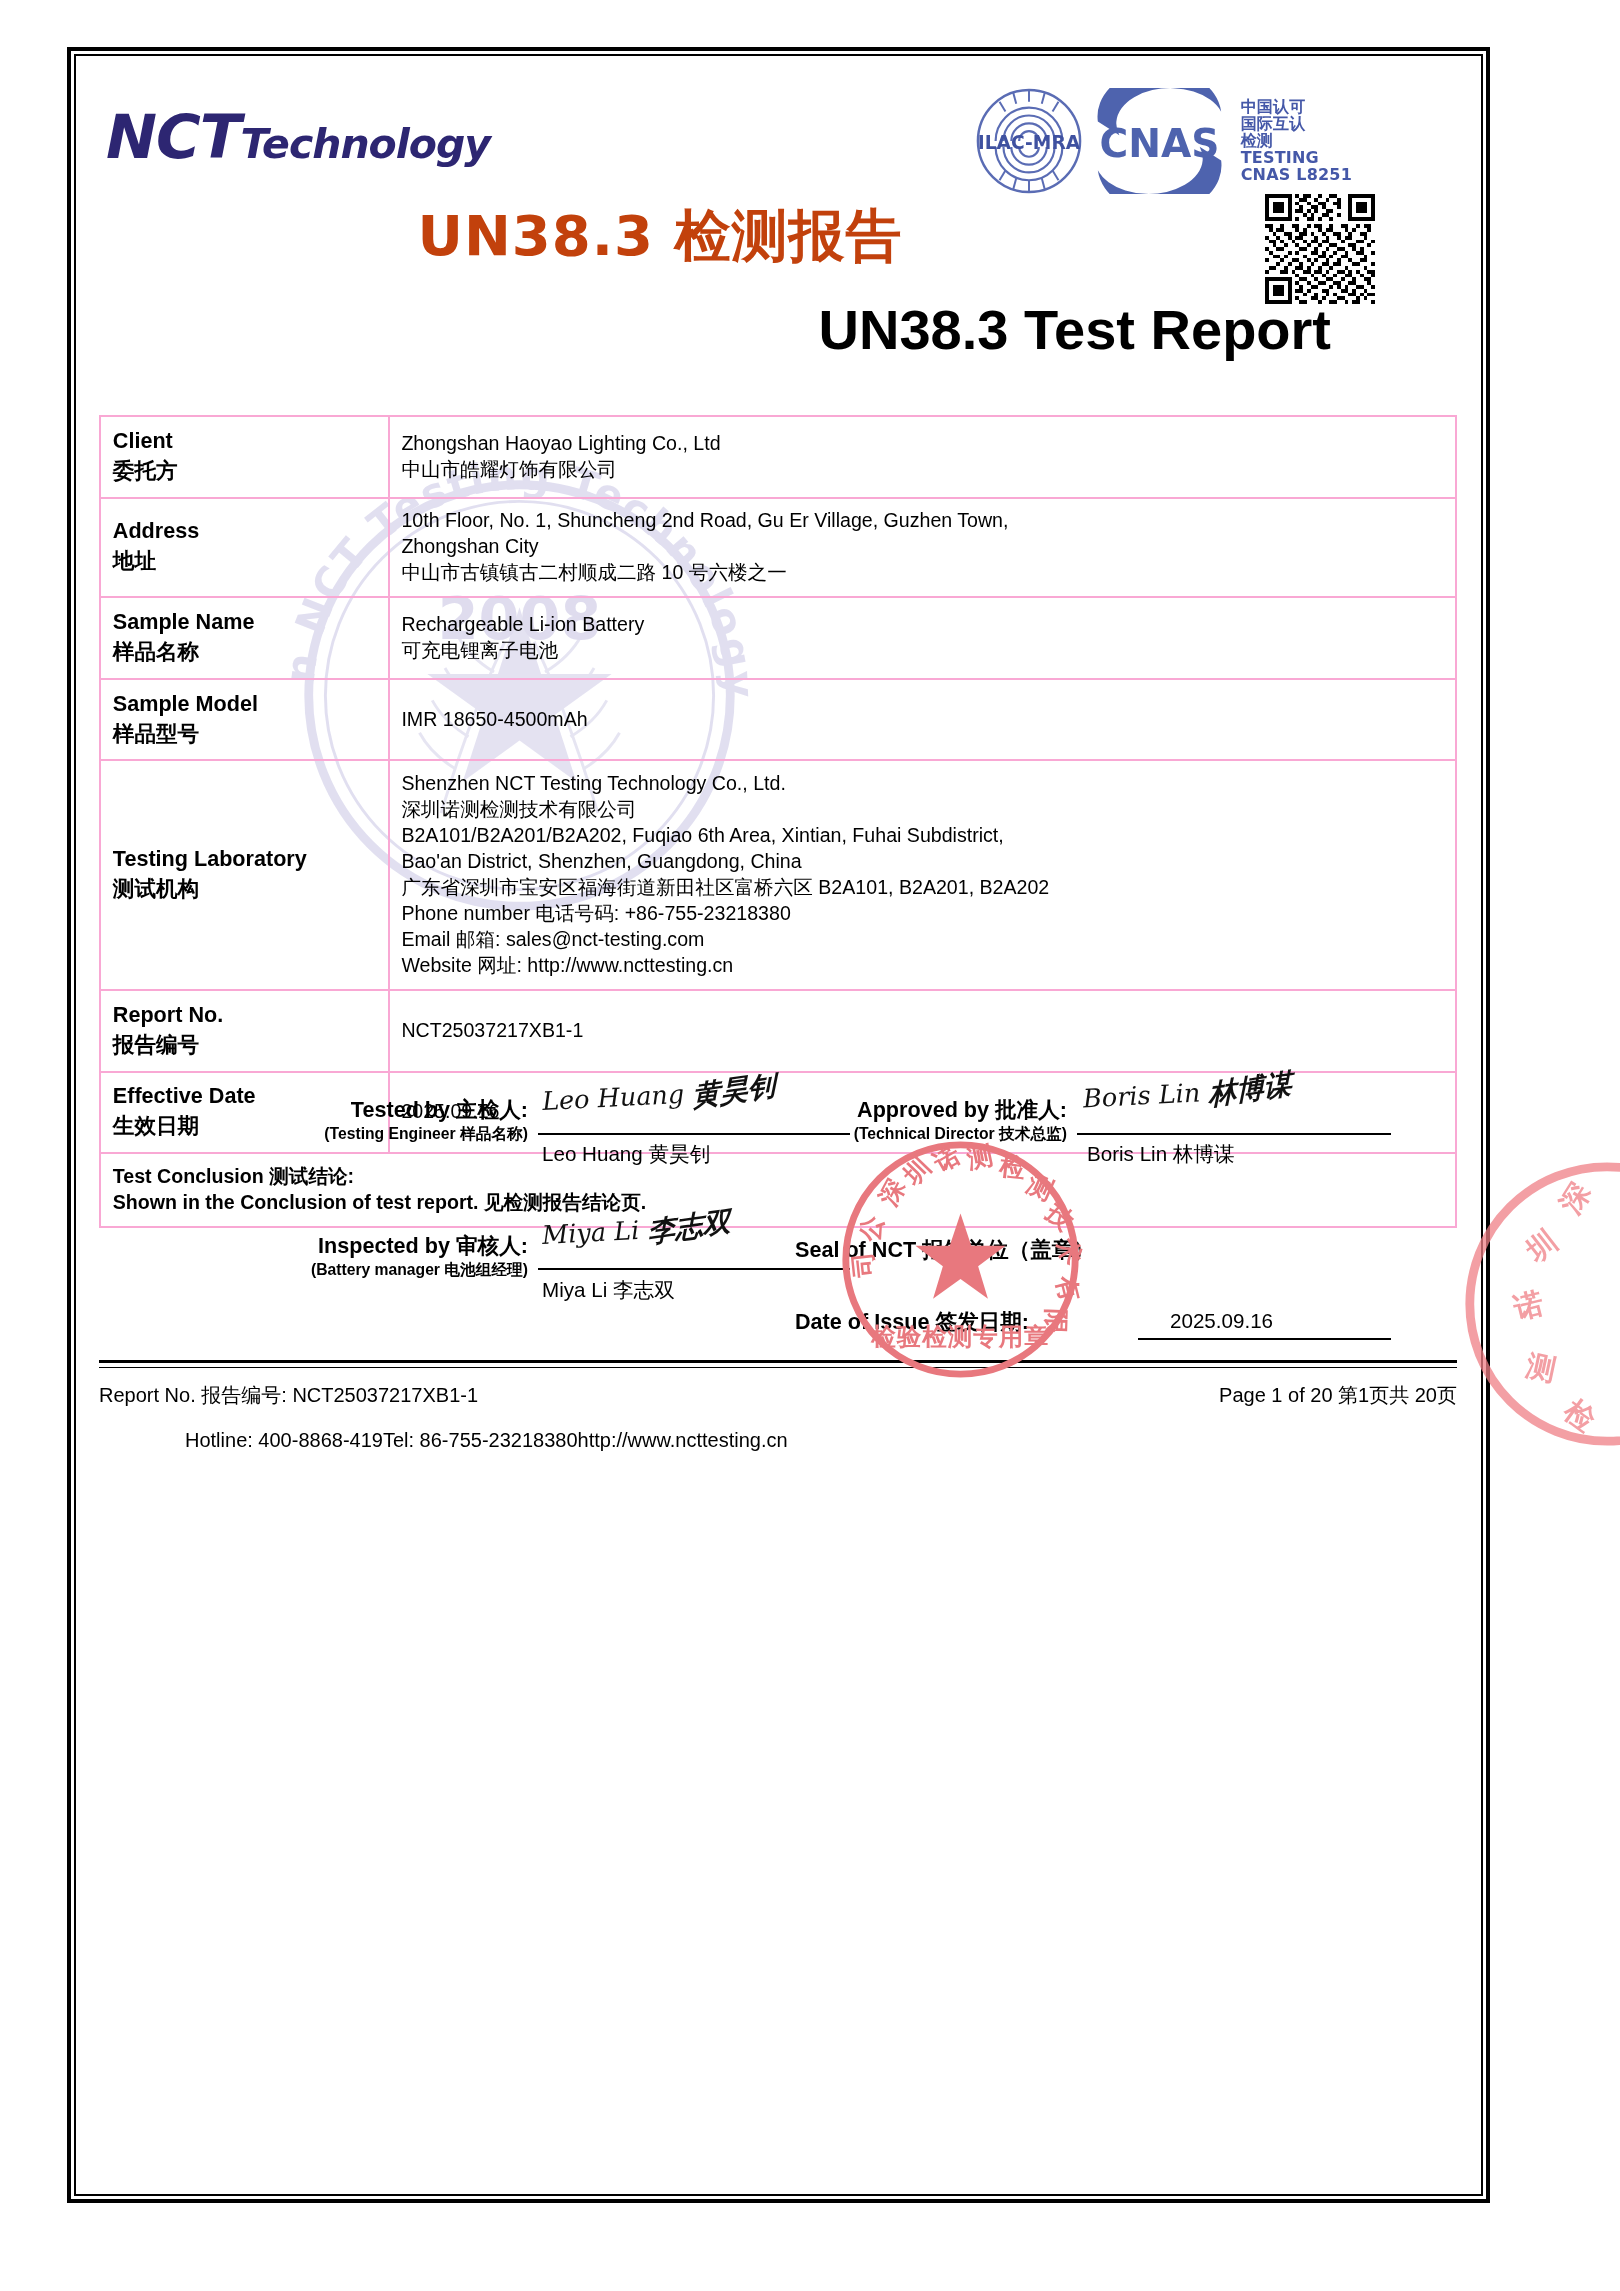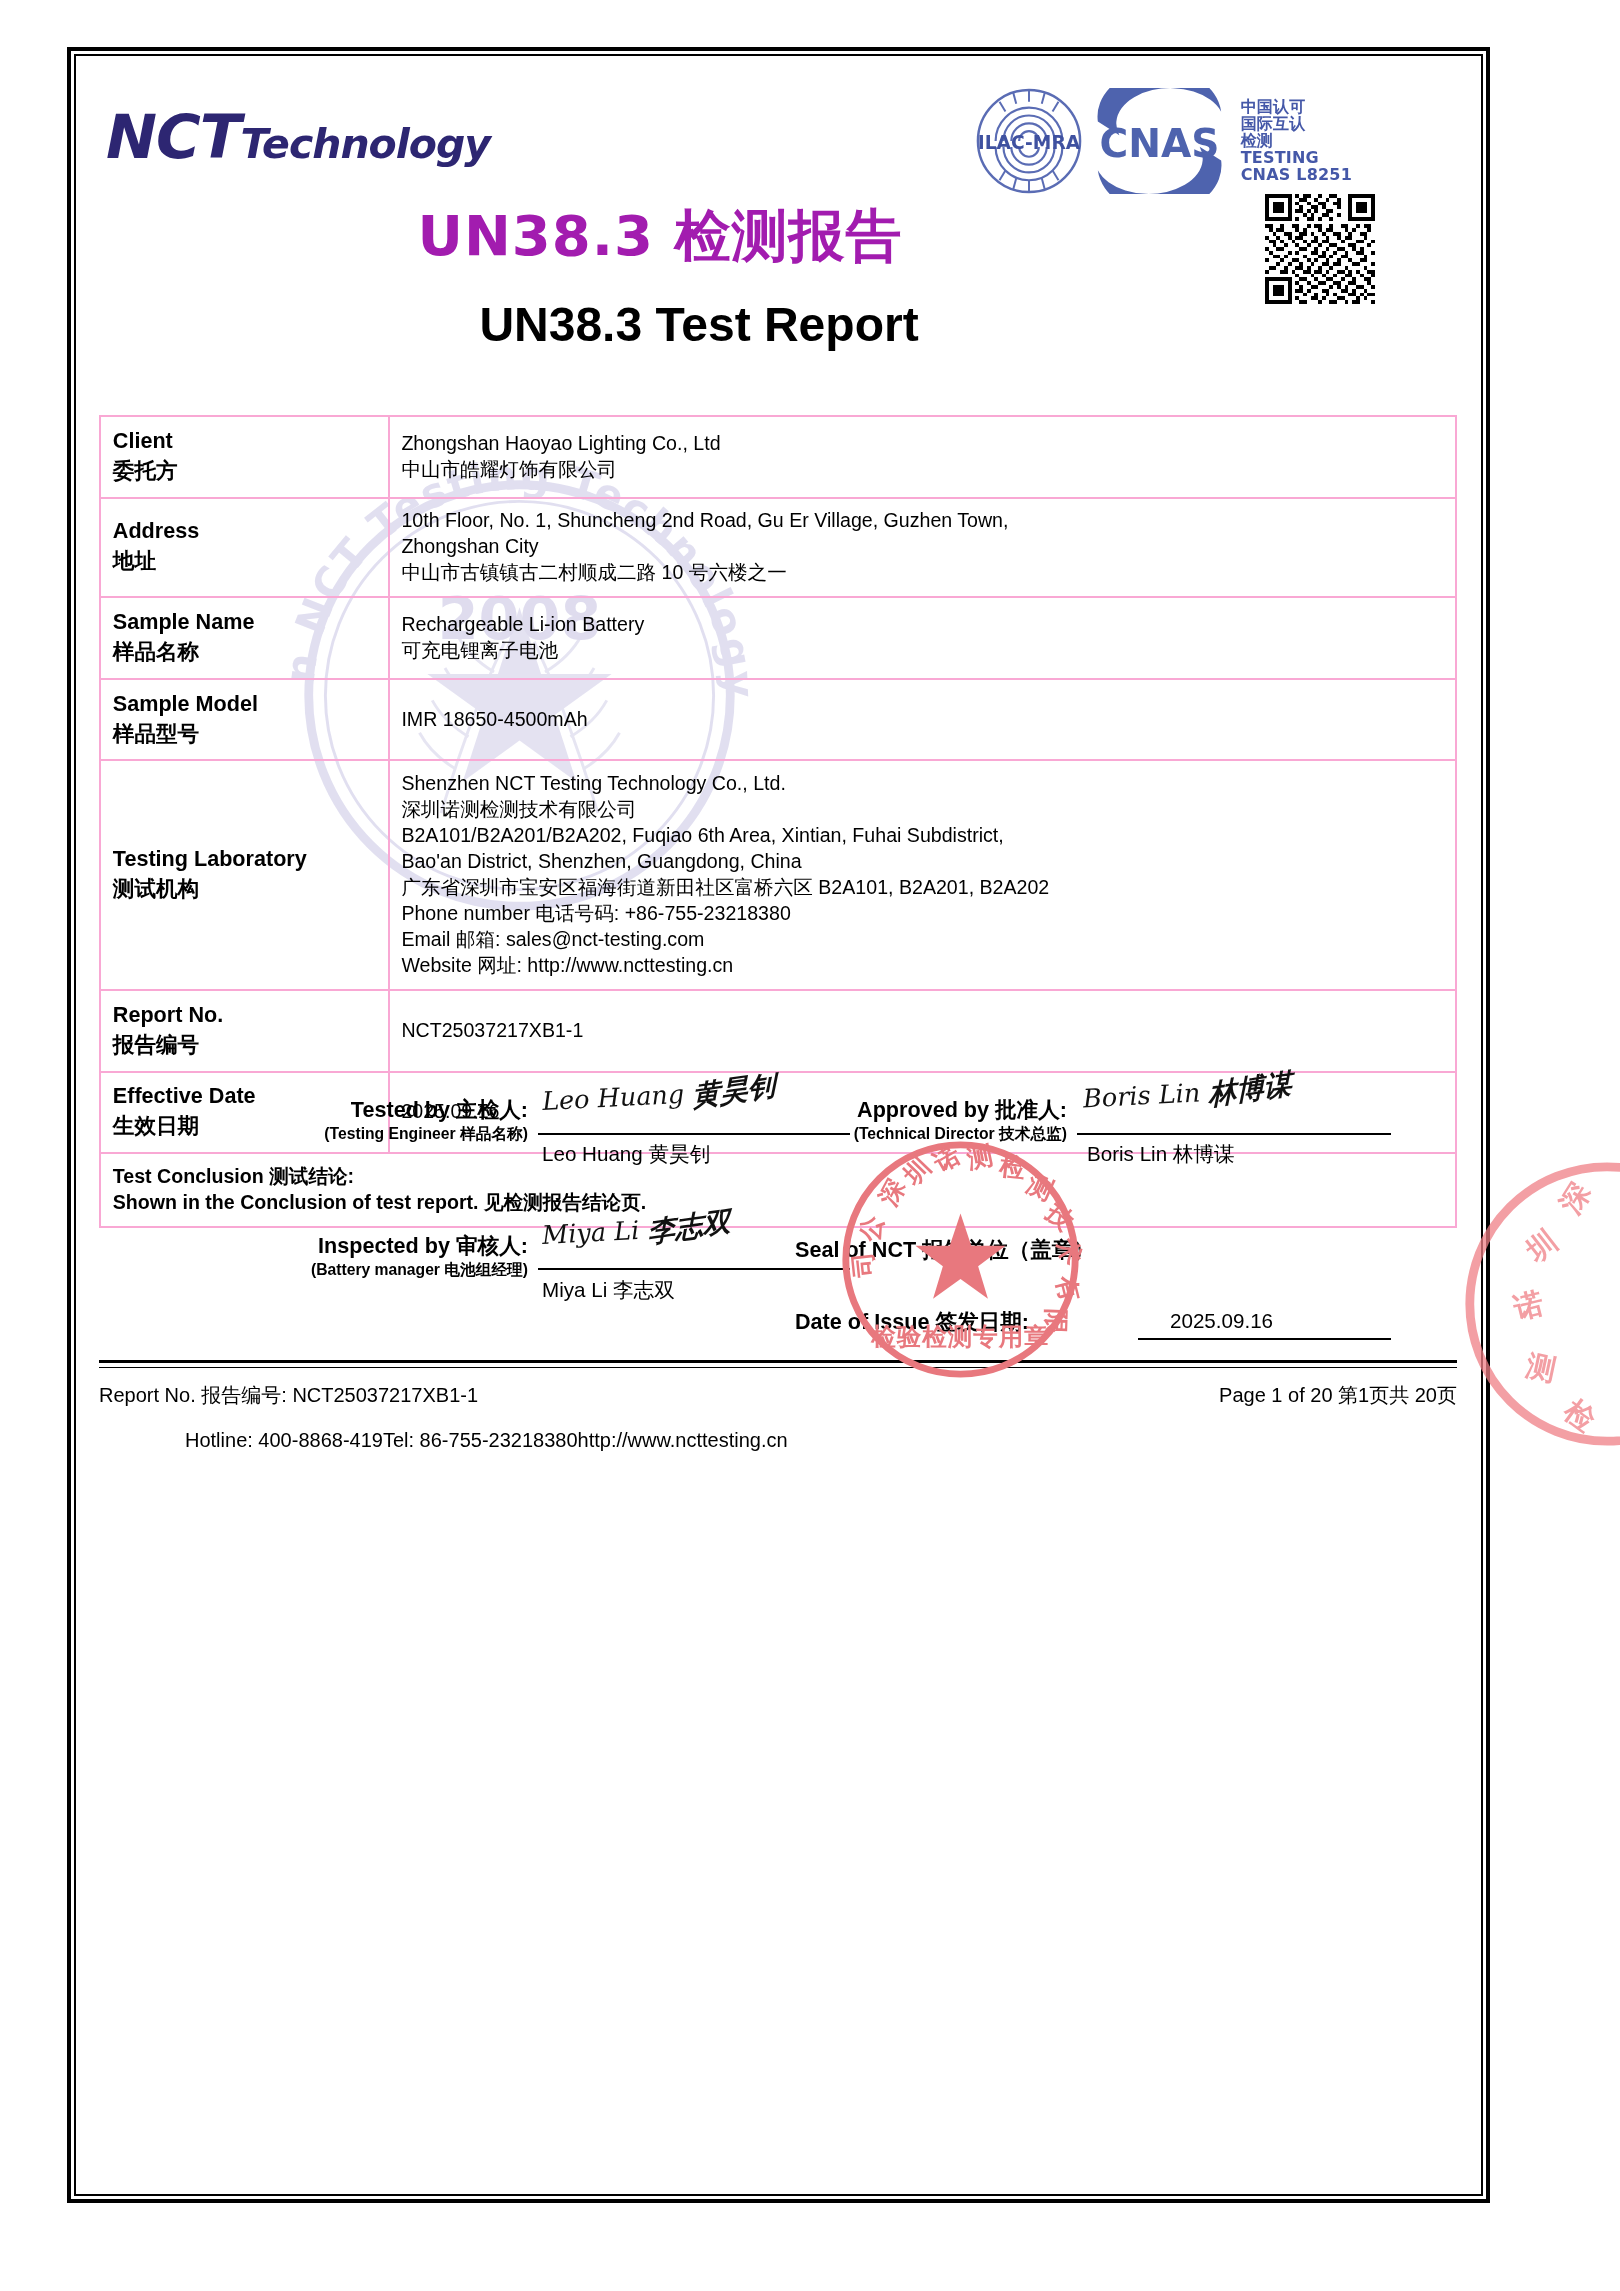--- a/index.html
+++ b/index.html
@@ -118,32 +118,32 @@
 
   .title-cn {
     position: absolute;
     left: 0;
     top: 152px;
     width: 1186px;
     text-align: center;
     font-family: "DejaVu Sans", sans-serif;
     font-weight: bold;
     font-size: 56px;
-    color: #a21caf;
+    color: #c2410c;
     letter-spacing: 1px;
   }
   .title-en {
     position: absolute;
     left: 0;
     top: 250px;
     width: 1264px;
-    text-align: center;
+    text-align: right;
     font-family: "Liberation Sans", sans-serif;
     font-weight: bold;
-    font-size: 48px;
+    font-size: 56px;
     color: #000;
   }
 
   
   .info-table {
     position: absolute;
     left: 32px;
     top: 368px;
     width: 1358px;
     border-collapse: collapse;

